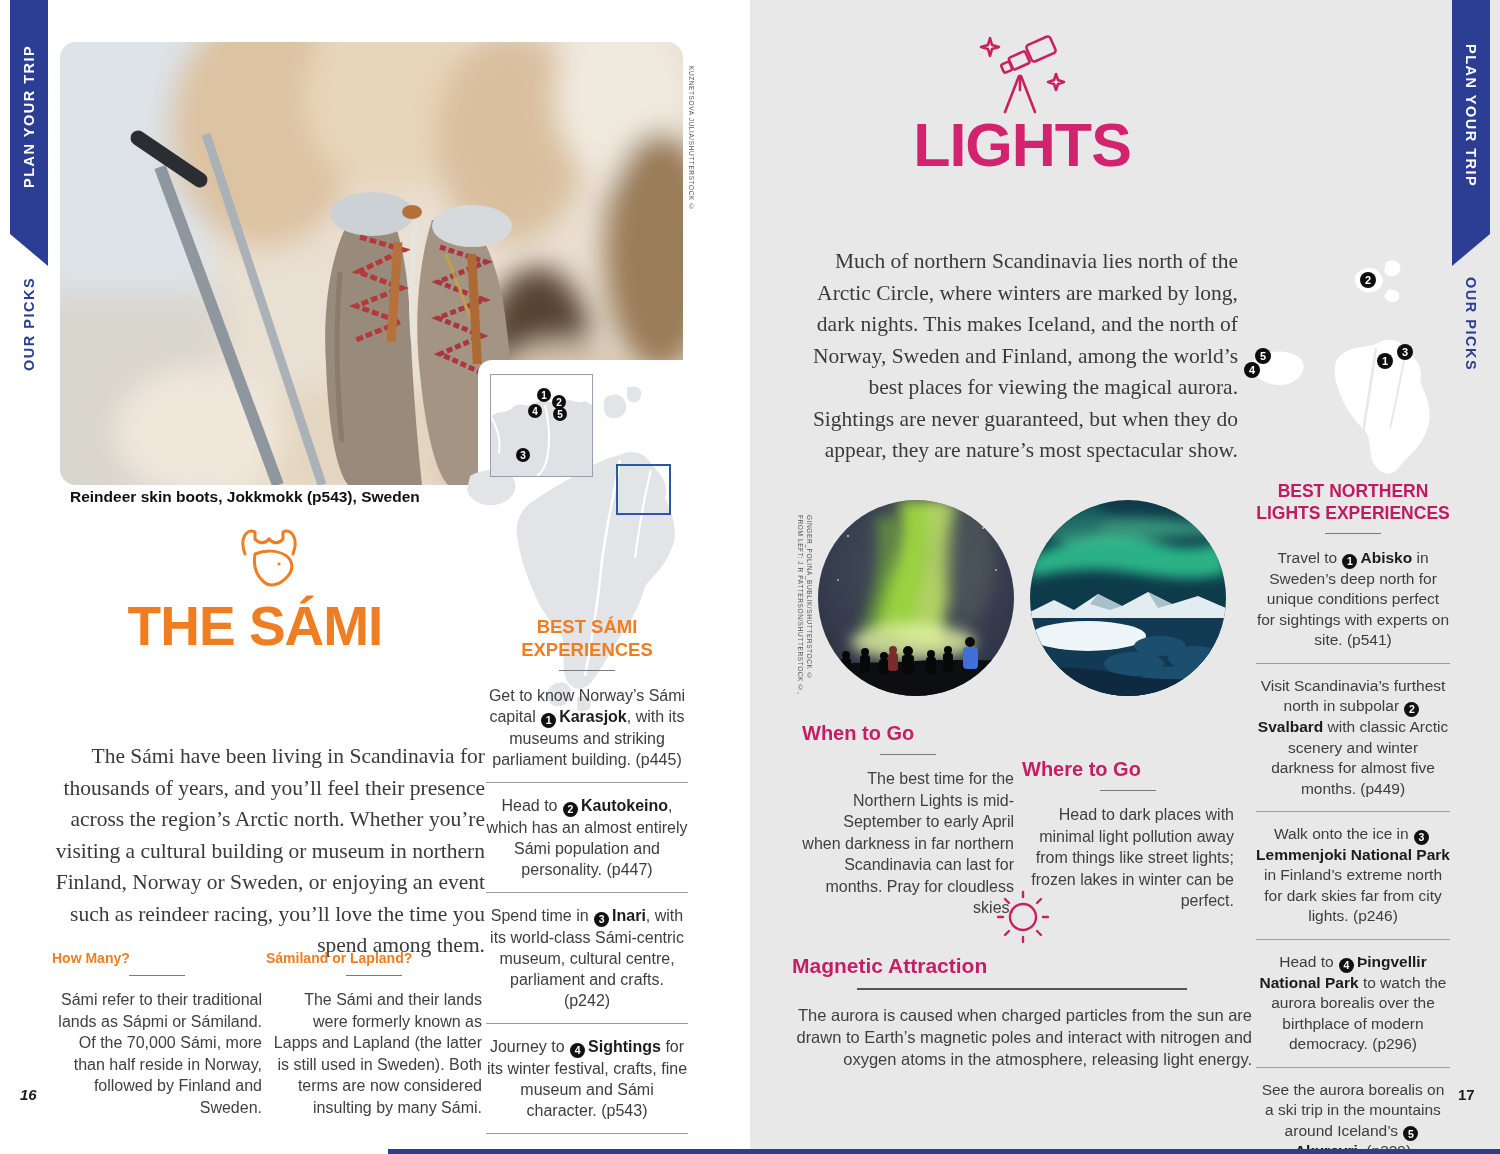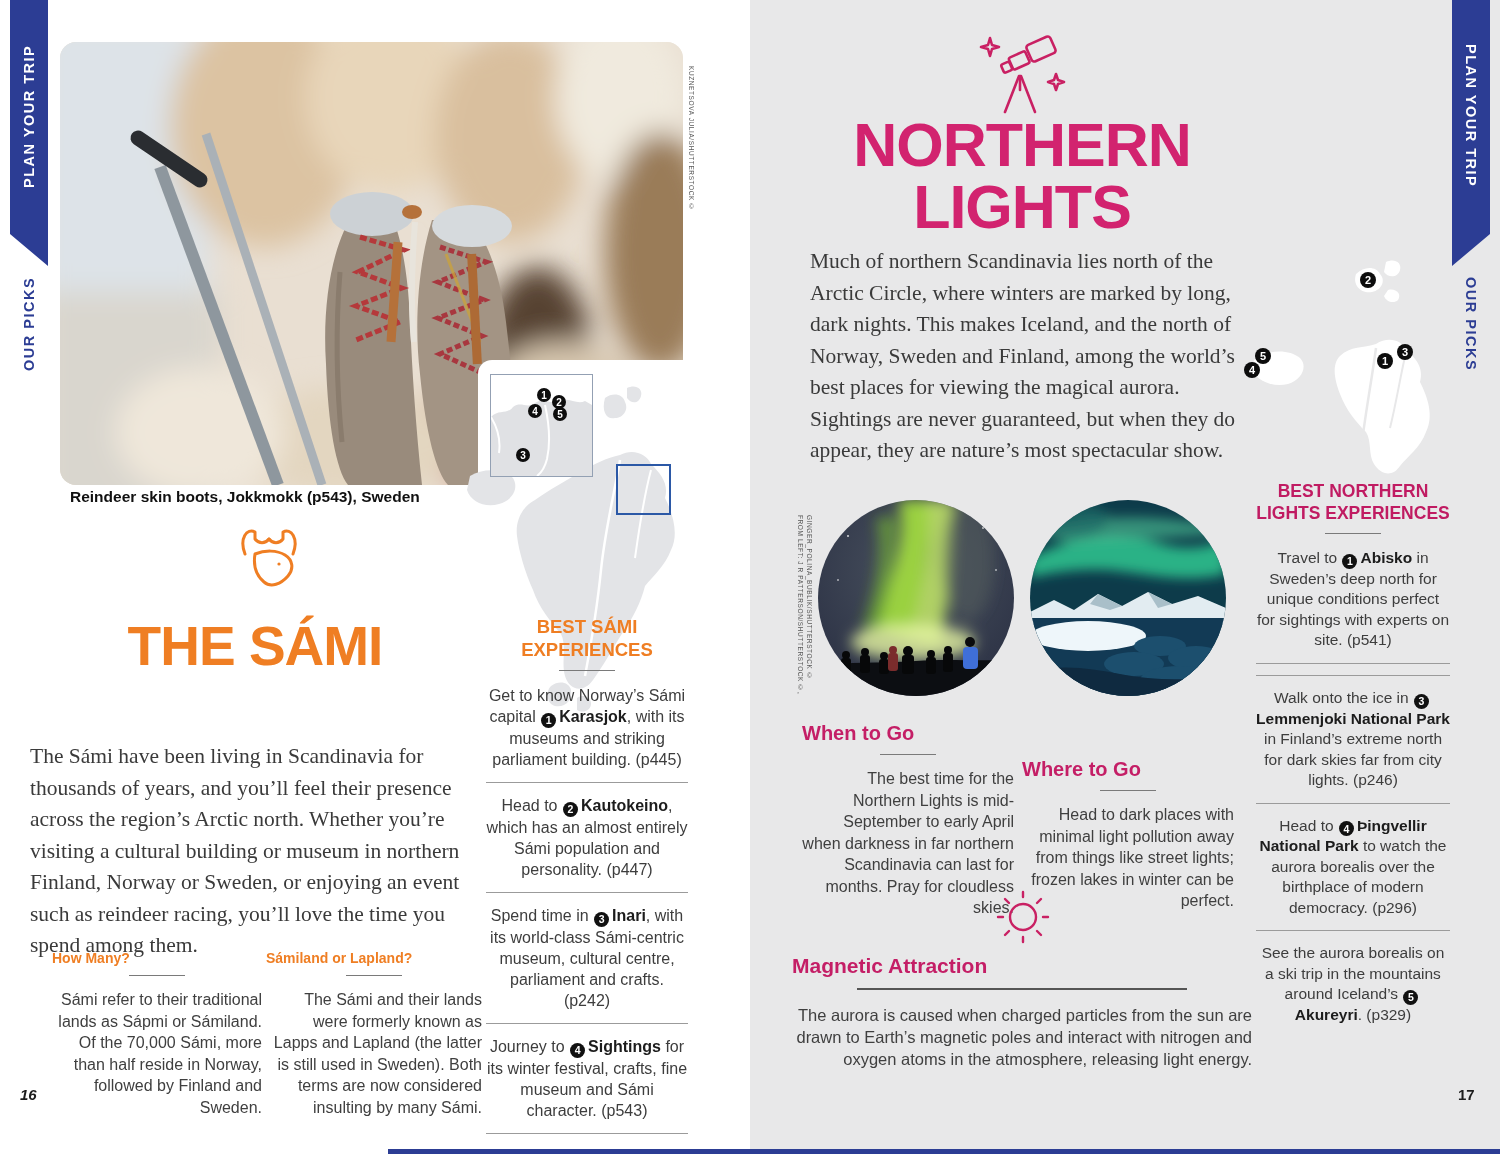--- a/index.html
+++ b/index.html
@@ -10,21 +10,21 @@
   .spine-bar{position:absolute;top:0;width:38px;height:266px;background:#2c3d94;}
   .spine-bar.left{left:10px;clip-path:polygon(0 0,100% 0,100% 100%,0 calc(100% - 32px));}
   .spine-bar.right{left:1452px;clip-path:polygon(0 0,100% 0,100% calc(100% - 32px),0 100%);}
   .vtext-up{writing-mode:vertical-rl;transform:rotate(180deg);}
   .vtext-down{writing-mode:vertical-rl;}
   .spine-label{position:absolute;width:38px;display:flex;align-items:center;justify-content:center;
                font-weight:bold;font-size:14.5px;letter-spacing:1.5px;}
   .spine-label.top{top:0;height:232px;color:#fff;}
   .spine-label.bottom{top:274px;height:100px;color:#2c3d94;}
   
-  .serif-lead{font-family:"Liberation Serif",serif;font-size:21.5px;line-height:31.5px;color:#3a3a3a;text-align:left;}
+  .serif-lead{font-family:"Liberation Serif",serif;font-size:21.5px;line-height:31.5px;color:#3a3a3a;text-align:right;}
   .sans-body{font-size:16px;line-height:21.5px;color:#3f3f3f;text-align:right;}
   .h-orange{color:#ef7e23;font-weight:bold;font-size:14px;text-align:left;}
   .h-magenta{color:#c41e66;font-weight:bold;font-size:20px;}
   .short-rule{width:56px;height:1px;background:#7a7a7a;margin:9px auto 13px auto;}
   .exp-sep{height:1px;background:#9b9b9b;margin:11px 0;}
   .exp-item{padding:1px 0;}
   .place{font-weight:bold;color:#1c1c1c;}
   .mk-inline{display:inline-flex;width:15px;height:15px;border-radius:50%;background:#111;color:#fff;
              font-size:10.5px;font-weight:bold;align-items:center;justify-content:center;
              vertical-align:-2px;margin:0 3px 0 1px;}
@@ -135,21 +135,21 @@
 
   <svg class="abs" style="left:231px;top:524px;" width="76" height="74" viewBox="0 0 76 74">
     <g fill="none" stroke="#ef7e23" stroke-width="3" stroke-linecap="round" stroke-linejoin="round">
       <path d="M14,30 C8,14 16,4 24,8 L24,15 C28,20 34,20 38,15"></path>
       <path d="M62,30 C68,14 60,4 52,8 L52,15 C48,20 42,20 38,15"></path>
       <path d="M24,30 C34,26 46,26 54,31 C62,36 63,45 57,52 C50,60 40,64 33,58 C26,52 22,42 24,30 Z"></path>
       <circle cx="48" cy="40" r="1.6" fill="#ef7e23" stroke="none"></circle>
     </g>
   </svg>
 
-  <div class="abs" style="left:20px;top:618px;width:470px;">
+  <div class="abs" style="left:20px;top:598px;width:470px;">
     <div class="title sami">THE SÁMI</div>
   </div>
 
   <div class="serif-lead abs" style="left:30px;top:741px;width:455px;">The Sámi have been living in Scandinavia for thousands of years, and you’ll feel their presence across the region’s Arctic north. Whether you’re visiting a cultural building or museum in northern Finland, Norway or Sweden, or enjoying an event such as reindeer racing, you’ll love the time you spend among them.</div>
 
   <div class="abs" style="left:52px;top:950px;width:210px;">
     <div class="h-orange">How Many?</div>
     <div class="short-rule"></div>
     <div class="sans-body">Sámi refer to their traditional lands as Sápmi or Sámiland. Of the 70,000 Sámi, more than half reside in Norway, followed by Finland and Sweden.</div>
   </div>
@@ -189,21 +189,20 @@
       <rect x="30" y="35" width="9" height="9" rx="2" transform="rotate(-24 34 39)"></rect>
       <path d="M47,48 L33,84"></path>
       <path d="M49,48 L63,84"></path>
       <path d="M48,48 L48,62"></path>
       <path d="M10,8 L12,15 L19,17 L12,19 L10,26 L8,19 L1,17 L8,15 Z" transform="translate(8,2)"></path>
       <path d="M84,46 L86,52 L92,54 L86,56 L84,62 L82,56 L76,54 L82,52 Z"></path>
     </g>
   </svg>
 
   <div class="abs" style="left:780px;top:114px;width:484px;">
-    <div class="title nl">NORTHERN</div>
     <div class="title nl">LIGHTS</div>
   </div>
 
   <div class="serif-lead abs" style="left:810px;top:246px;width:428px;">Much of northern Scandinavia lies north of the Arctic Circle, where winters are marked by long, dark nights. This makes Iceland, and the north of Norway, Sweden and Finland, among the world’s best places for viewing the magical aurora. Sightings are never guaranteed, but when they do appear, they are nature’s most spectacular show.</div>
 
   <svg class="abs" style="left:1248px;top:252px;" width="205" height="235" viewBox="0 0 205 235">
     <g fill="#ffffff">
       <path d="M108,22 C116,14 128,14 132,22 C138,28 134,38 124,40 C114,42 104,34 108,22 Z"></path>
       <path d="M138,10 C146,6 154,10 152,18 C150,26 140,26 136,20 Z"></path>
       <path d="M140,38 C148,36 154,42 150,48 C146,52 138,50 136,44 Z"></path>
@@ -325,20 +324,21 @@
     <div class="sans-body" style="font-size:16.5px;line-height:22px;">The aurora is caused when charged particles from the sun are drawn to Earth’s magnetic poles and interact with nitrogen and oxygen atoms in the atmosphere, releasing light energy.</div>
   </div>
 
   <div class="exp-col magenta abs" style="left:1256px;top:480px;width:194px;font-size:15.5px;line-height:20.5px;">
     <div class="hd">BEST NORTHERN LIGHTS EXPERIENCES</div>
     <div class="short-rule"></div>
     <div>
 
         <div class="exp-item"><span>Travel to </span><span class="mk-inline">1</span><span class="place">Abisko</span><span> in Sweden’s deep north for unique conditions perfect for sightings with experts on site. (p541)</span></div>
       <div class="exp-sep"></div>
+        <div class="exp-item"><span>Visit Scandinavia’s furthest north in subpolar </span><span class="mk-inline">2</span><span class="place">Svalbard</span><span> with classic Arctic scenery and winter darkness for almost five months. (p449)</span></div>
       <div class="exp-sep"></div>
         <div class="exp-item"><span>Walk onto the ice in </span><span class="mk-inline">3</span><span class="place">Lemmenjoki National Park</span><span> in Finland’s extreme north for dark skies far from city lights. (p246)</span></div>
       <div class="exp-sep"></div>
         <div class="exp-item"><span>Head to </span><span class="mk-inline">4</span><span class="place">Þingvellir National Park</span><span> to watch the aurora borealis over the birthplace of modern democracy. (p296)</span></div>
       <div class="exp-sep"></div>
         <div class="exp-item"><span>See the aurora borealis on a ski trip in the mountains around Iceland’s </span><span class="mk-inline">5</span><span class="place">Akureyri</span><span>. (p329)</span></div>
       </div>
   </div>
 
   <div class="page-num abs" style="left:1458px;top:1086px;">17</div>

